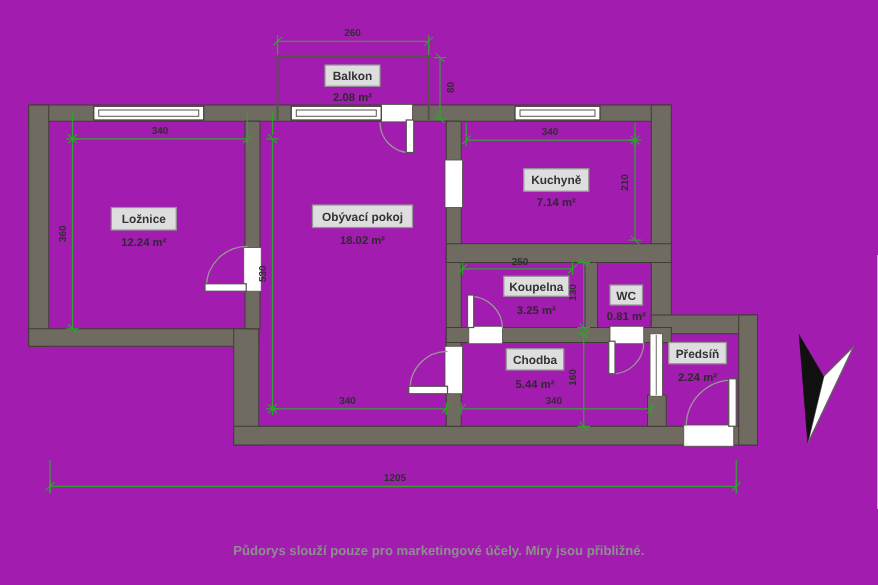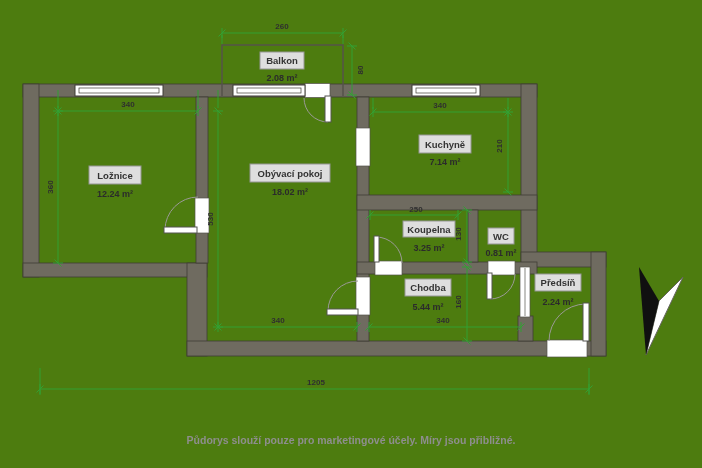--- a/index.html
+++ b/index.html
@@ -1,16 +1,16 @@
 <!DOCTYPE html>
 <html><head>
 <meta charset="utf-8">
 <style>
   html,body{margin:0;padding:0;background:#ffffff;}
-  .stage{position:relative;width:702px;height:468px;background:#4d7c0f;overflow:hidden;
+  .stage{position:relative;width:702px;height:468px;background:#a21caf;overflow:hidden;
          font-family:"Liberation Sans", sans-serif;}
   svg{display:block;}
   .wall{fill:#6f6b60;stroke:#3f3d35;stroke-width:0.8;}
   .opening{fill:#ffffff;stroke:#55534a;stroke-width:0.7;}
   .winframe{fill:#ffffff;stroke:#3f3d35;stroke-width:1;}
   .winglass{fill:none;stroke:#3f3d35;stroke-width:0.7;}
   .balcony-line{fill:none;stroke:#55534a;stroke-width:1.5;}
   .leaf{fill:#ffffff;stroke:#555550;stroke-width:1;}
   .arc{fill:none;stroke:#9a9a95;stroke-width:1;}
   .dim{stroke:#33a033;stroke-width:1;}

